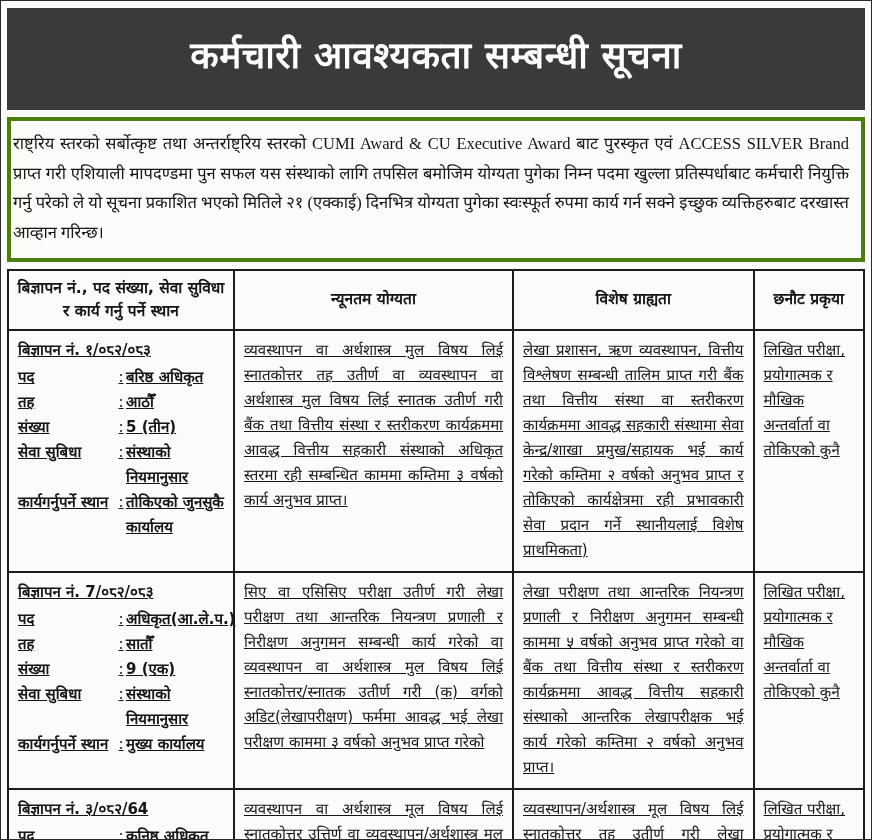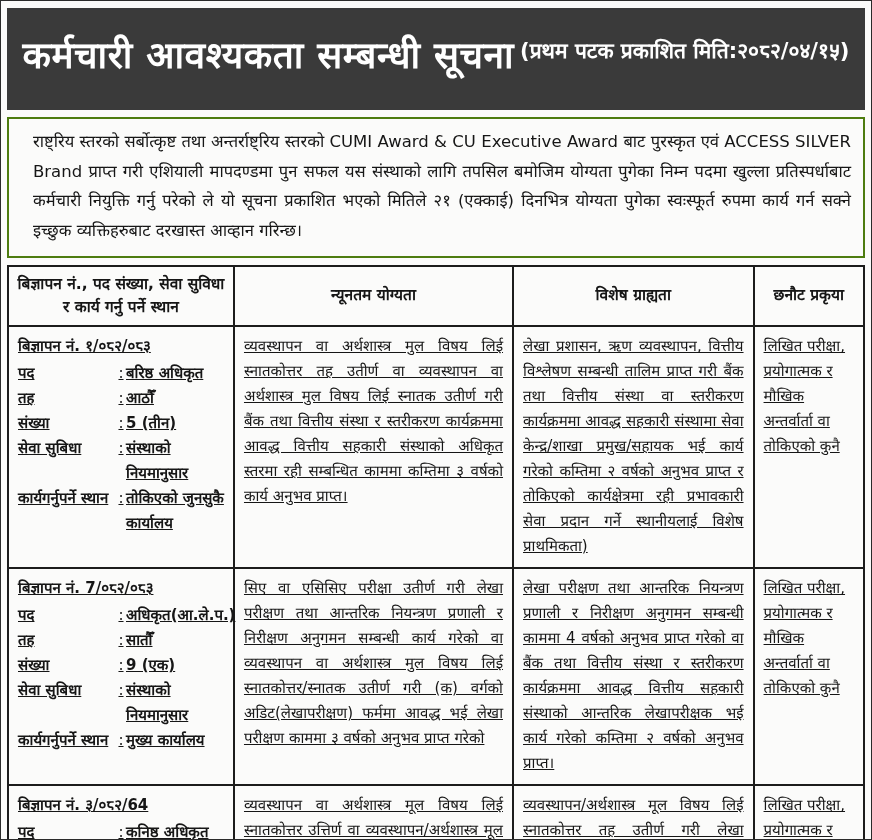--- a/index.html
+++ b/index.html
@@ -30,24 +30,25 @@
     font-weight: 700;
     letter-spacing: 0.5px;
     line-height: 1.1;
   }
   .banner-subtitle {
     font-size: 21px;
     font-weight: 600;
   }
   
   .intro-box {
-    border: 2px solid #4d7c0f;
+    border: 4px solid #4d7c0f;
     margin-top: 7px;
-    padding: 8px 12px 10px 24px;
+    padding: 8px 12px 10px 2px;
     min-height: 88px;
+    font-family: Liberation Serif, serif;
   }
   .intro-text {
     font-size: 16.5px;
     line-height: 1.8;
     text-align: justify;
   }
   
   table.vacancy {
     width: 100%;
     border-collapse: collapse;
@@ -87,21 +88,20 @@
   .field-colon { text-align: center; }
   .field-value { font-weight: 700; }
 </style>
 </head>
 <body>
 
 <div class="page">
 
   <div class="banner">
     <div class="banner-title">कर्मचारी आवश्यकता सम्बन्धी सूचना</div>
-    <div class="banner-subtitle">(प्रथम पटक प्रकाशित मिति:२०८२/०४/१५)</div>
   </div>
 
   <div class="intro-box">
     <div class="intro-text">राष्ट्रिय स्तरको सर्बोत्कृष्ट तथा अन्तर्राष्ट्रिय स्तरको CUMI Award &amp; CU Executive Award बाट पुरस्कृत एवं ACCESS SILVER Brand प्राप्त गरी एशियाली मापदण्डमा पुन सफल यस संस्थाको लागि तपसिल बमोजिम योग्यता पुगेका निम्न पदमा खुल्ला प्रतिस्पर्धाबाट कर्मचारी नियुक्ति गर्नु परेको ले  यो सूचना प्रकाशित भएको मितिले २१ (एक्काई) दिनभित्र योग्यता पुगेका स्वःस्फूर्त रुपमा कार्य गर्न सक्ने इच्छुक व्यक्तिहरुबाट दरखास्त आव्हान गरिन्छ।</div>
   </div>
 
   <table class="vacancy">
     <colgroup>
       <col class="c1">
         <col class="c2">
@@ -175,21 +175,21 @@
               <span class="field-colon">:</span>
               <span class="field-value">संस्थाको नियमानुसार</span>
           </div>
           <div class="field-row">
             <span class="field-label">कार्यगर्नुपर्ने स्थान</span>
               <span class="field-colon">:</span>
               <span class="field-value">मुख्य कार्यालय</span>
           </div>
         </td>
         <td class="cell-justify">सिए वा एसिसिए परीक्षा उतीर्ण गरी लेखा परीक्षण तथा आन्तरिक नियन्त्रण प्रणाली र निरीक्षण अनुगमन सम्बन्धी कार्य गरेको वा व्यवस्थापन वा अर्थशास्त्र मुल विषय लिई स्नातकोत्तर/स्नातक उतीर्ण गरी (क) वर्गको अडिट(लेखापरीक्षण) फर्ममा आवद्ध भई लेखा परीक्षण काममा ३ वर्षको अनुभव प्राप्त गरेको</td>
-        <td class="cell-justify">लेखा परीक्षण तथा आन्तरिक नियन्त्रण प्रणाली र निरीक्षण अनुगमन सम्बन्धी काममा 4 वर्षको अनुभव प्राप्त गरेको वा बैंक तथा वित्तीय संस्था र स्तरीकरण कार्यक्रममा आवद्ध वित्तीय सहकारी संस्थाको आन्तरिक लेखापरीक्षक भई कार्य गरेको कम्तिमा २ वर्षको अनुभव प्राप्त।</td>
+        <td class="cell-justify">लेखा परीक्षण तथा आन्तरिक नियन्त्रण प्रणाली र निरीक्षण अनुगमन सम्बन्धी काममा ५ वर्षको अनुभव प्राप्त गरेको वा बैंक तथा वित्तीय संस्था र स्तरीकरण कार्यक्रममा आवद्ध वित्तीय सहकारी संस्थाको आन्तरिक लेखापरीक्षक भई कार्य गरेको कम्तिमा २ वर्षको अनुभव प्राप्त।</td>
         <td>लिखित परीक्षा, प्रयोगात्मक र मौखिक अन्तर्वार्ता वा तोकिएको कुनै</td>
       </tr>
 
       <tr>
         <td>
           <div class="ad-no">बिज्ञापन नं. ३/०८२/64</div>
           <div class="field-row">
             <span class="field-label">पद</span>
               <span class="field-colon">:</span>
               <span class="field-value">कनिष्ठ अधिकृत</span>

